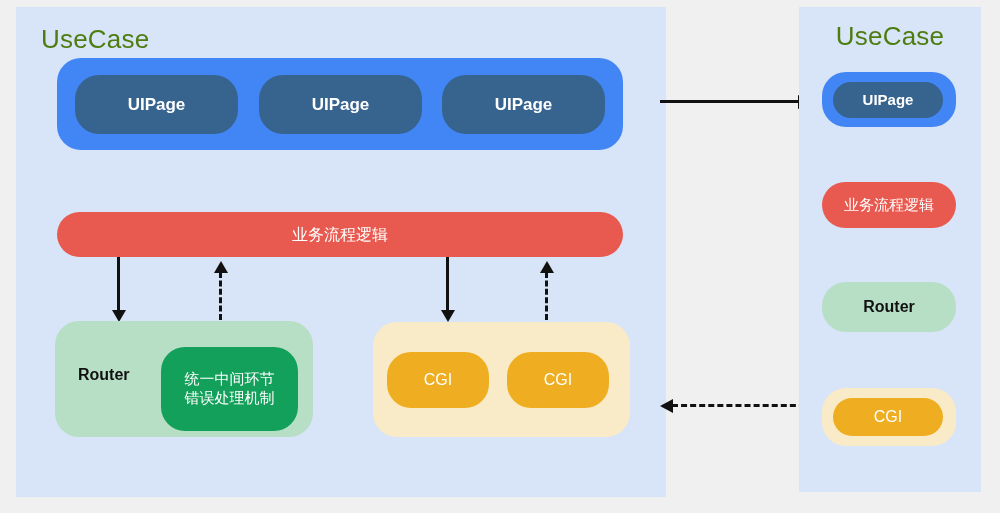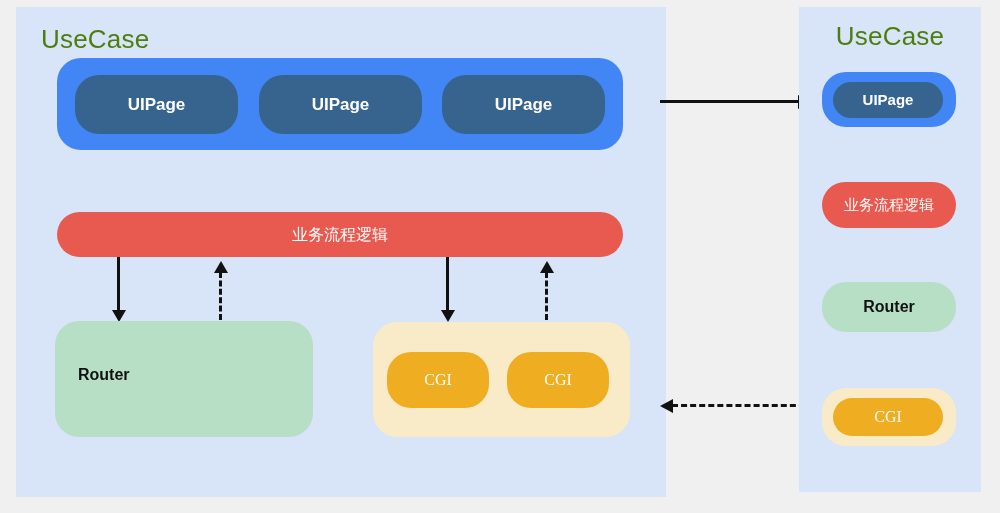--- a/index.html
+++ b/index.html
@@ -67,21 +67,21 @@
   .blue-frame   { background: #4285f4; }
   .uipage       { background: #36648f; color: #ffffff; font-size: 17px; font-weight: 700; }
   .uipage-small { background: #36648f; color: #ffffff; font-size: 15px; font-weight: 700; }
   .biz-band     { background: #e8594f; color: #ffffff; font-size: 16px; font-weight: 400; }
   .biz-small    { background: #e8594f; color: #ffffff; font-size: 15px; font-weight: 400; }
   .router-area  { background: #b7dfc6; }
   .router-label { color: #111111; font-size: 16px; font-weight: 700; }
   .mid-green    { background: #13a05a; color: #ffffff; font-size: 15px; font-weight: 400; }
   .router-small { background: #b7dfc6; color: #111111; font-size: 16px; font-weight: 700; }
   .cgi-area     { background: #faebc8; }
-  .cgi          { background: #efae21; color: #ffffff; font-size: 16px; font-weight: 400; font-family: Liberation Serif, serif; }
+  .cgi          { background: #efae21; color: #ffffff; font-size: 16px; font-weight: 400; }
 
   
   .v-line {
     position: absolute;
     width: 3px;
     background: #111111;
   }
   .v-dash {
     position: absolute;
     width: 0;
@@ -158,20 +158,24 @@
   <div class="arrow-up" style="left:214px; top:261px;"></div>
 
   <div class="v-line" style="left:446px; top:257px; height:56px;"></div>
   <div class="arrow-down" style="left:441px; top:310px;"></div>
 
   <div class="v-dash" style="left:545px; top:272px; height:48px;"></div>
   <div class="arrow-up" style="left:540px; top:261px;"></div>
 
   <div class="block router-area" style="left:55px; top:321px; width:258px; height:116px; display:block;">
     <div class="router-label" style="position:absolute; left:23px; top:44px;">Router</div>
+    <div class="block mid-green" style="left:106px; top:26px; width:137px; height:84px; flex-direction:column;">
+      <span>统一中间环节</span>
+      <span>错误处理机制</span>
+    </div>
   </div>
 
   <div class="block cgi-area" style="left:373px; top:322px; width:257px; height:115px; display:block;">
     <div class="block cgi" style="left:14px; top:30px; width:102px; height:56px;">
       <span>CGI</span>
     </div>
     <div class="block cgi" style="left:134px; top:30px; width:102px; height:56px;">
       <span>CGI</span>
     </div>
   </div>

